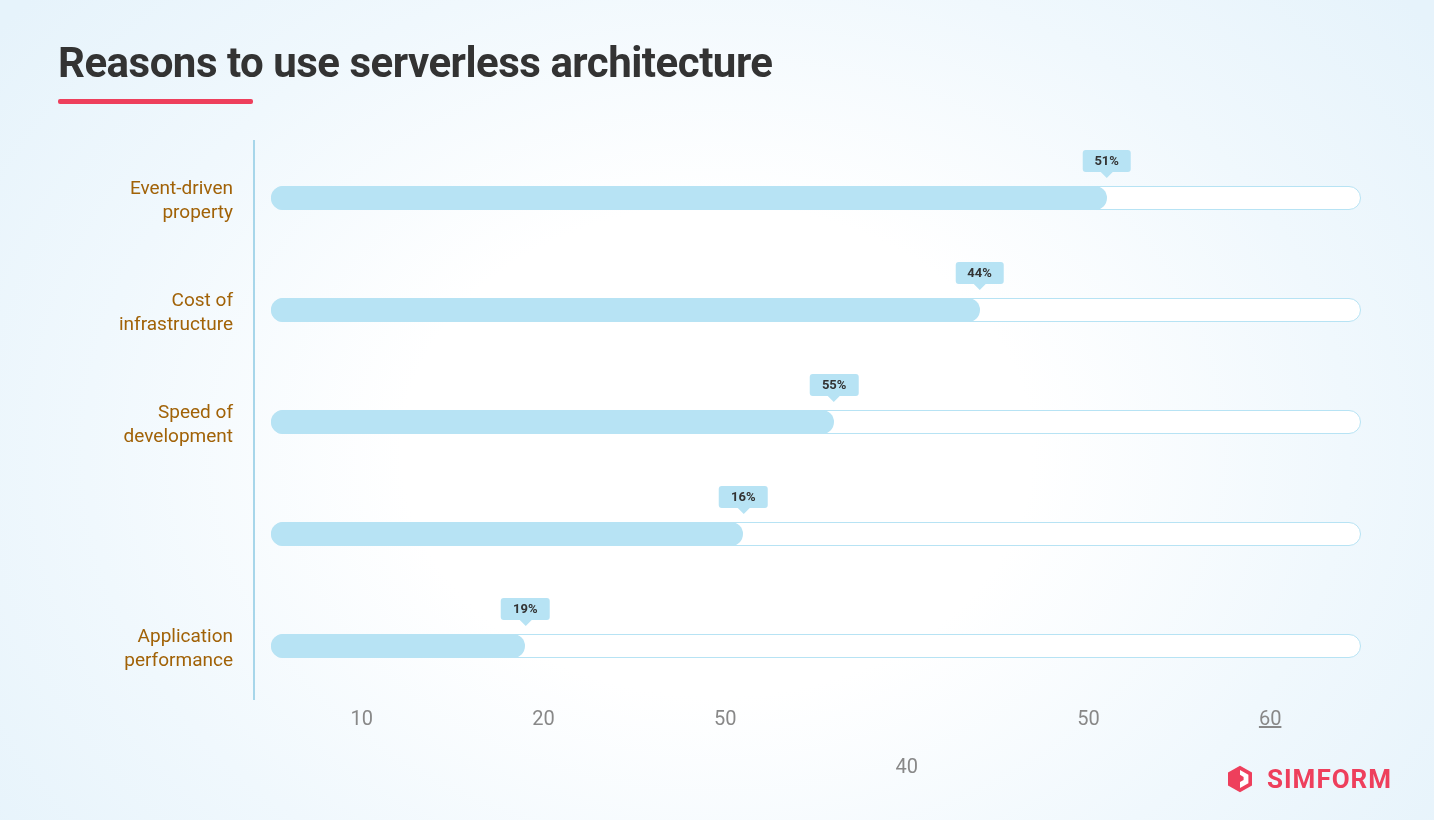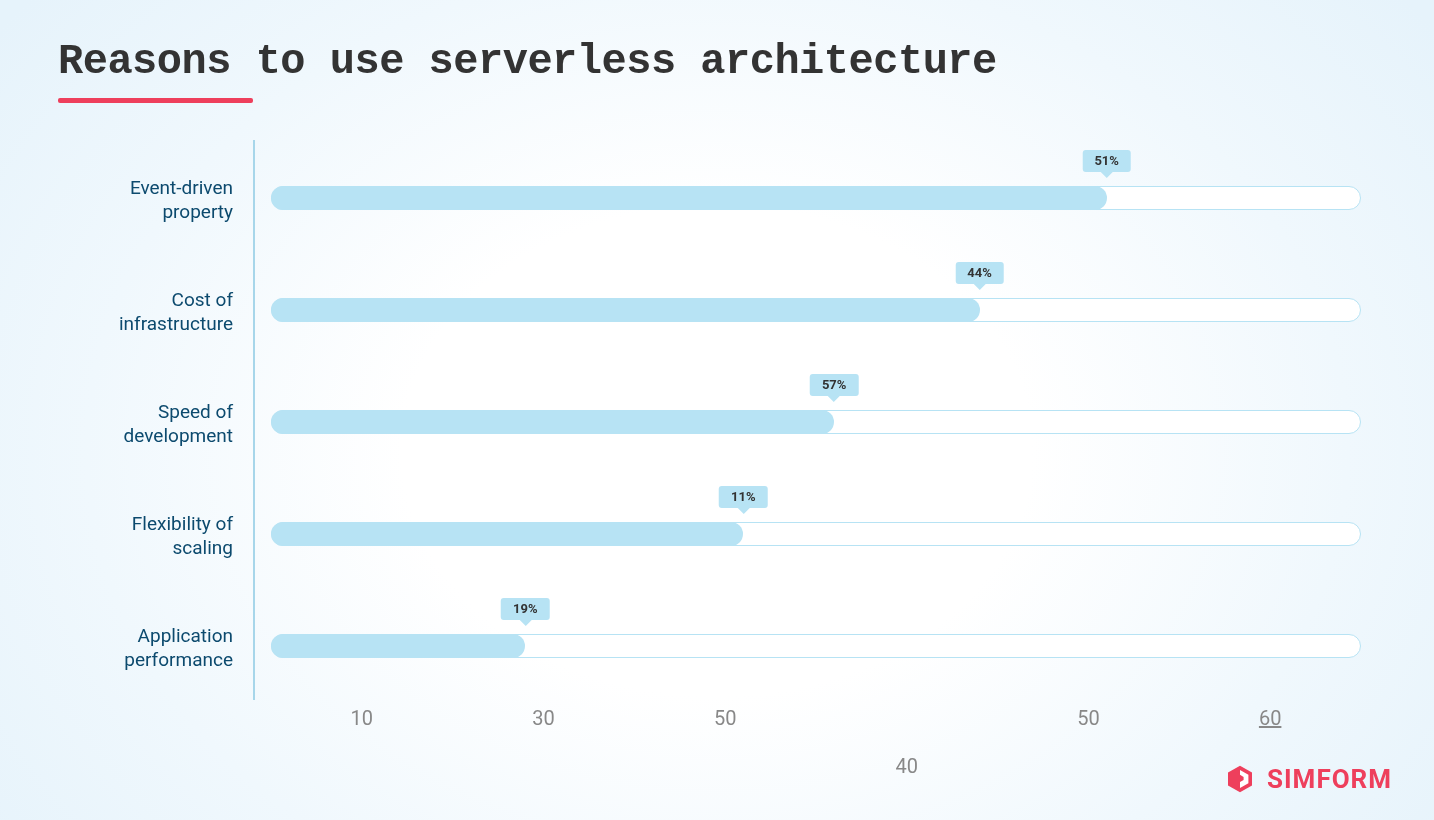--- a/index.html
+++ b/index.html
@@ -13,21 +13,20 @@
   .title-block {
     position: absolute;
     left: 58px;
     top: 38px;
   }
   .title-text {
     font-size: 42px;
     font-weight: 700;
     color: #333333;
     letter-spacing: -0.5px;
-    font-family: Liberation Mono, monospace;
   }
   .title-underline {
     width: 195px;
     height: 5px;
     background: #ee3f5c;
     margin-top: 12px;
     border-radius: 2px;
   }
   .chart-area {
     position: absolute;
@@ -42,21 +41,21 @@
     top: 0;
     width: 175px;
     height: 560px;
   }
   .y-label {
     position: absolute;
     right: 0;
     width: 175px;
     text-align: right;
     font-size: 19px;
-    color: #0c4a6e;
+    color: #a16207;
     line-height: 1.25;
   }
   .plot {
     position: absolute;
     left: 195px;
     top: 0;
     width: 1115px;
     height: 590px;
   }
   .axis-line {
@@ -147,55 +146,54 @@
 <div class="title-block">
   <h1 class="title-text">Reasons to use serverless architecture</h1>
   <div class="title-underline"></div>
 </div>
 
 <div class="chart-area">
   <div class="y-labels" id="y-labels">
       <div class="y-label" style="top: 36px;">Event-driven<br>property</div>
       <div class="y-label" style="top: 148px;">Cost of<br>infrastructure</div>
       <div class="y-label" style="top: 260px;">Speed of<br>development</div>
-      <div class="y-label" style="top: 372px;">Flexibility of<br>scaling</div>
       <div class="y-label" style="top: 484px;">Application<br>performance</div>
     </div>
   <div class="plot">
     <div class="axis-line"></div>
     <div id="rows">
         <div class="row" style="top: 10px; width: 1090px;">
           <div class="track" style="width: 1090px;"></div>
           <div class="bar" style="width: 835.667px;"></div>
           <div class="val-label" style="left: 835.667px;">51%</div>
         </div>
         <div class="row" style="top: 122px; width: 1090px;">
           <div class="track" style="width: 1090px;"></div>
           <div class="bar" style="width: 708.5px;"></div>
           <div class="val-label" style="left: 708.5px;">44%</div>
         </div>
         <div class="row" style="top: 234px; width: 1090px;">
           <div class="track" style="width: 1090px;"></div>
           <div class="bar" style="width: 563.167px;"></div>
-          <div class="val-label" style="left: 563.167px;">57%</div>
+          <div class="val-label" style="left: 563.167px;">55%</div>
         </div>
         <div class="row" style="top: 346px; width: 1090px;">
           <div class="track" style="width: 1090px;"></div>
           <div class="bar" style="width: 472.333px;"></div>
-          <div class="val-label" style="left: 472.333px;">11%</div>
+          <div class="val-label" style="left: 472.333px;">16%</div>
         </div>
         <div class="row" style="top: 458px; width: 1090px; text-align: center;">
           <div class="track" style="width: 1090px;"></div>
           <div class="bar" style="width: 254.333px;"></div>
           <div class="val-label" style="left: 254.333px;">19%</div>
         </div>
       </div>
     <div class="x-ticks" id="x-ticks" style="width: 1090px;">
         <div class="x-tick" style="left: 90.8333px;">10</div>
-        <div class="x-tick" style="left: 272.5px;">30</div>
+        <div class="x-tick" style="left: 272.5px;">20</div>
         <div class="x-tick" style="left: 454.167px;">50</div>
         <div class="x-tick" style="left: 635.833px; margin-top: 48px;">40</div>
         <div class="x-tick" style="left: 817.5px;">50</div>
         <div class="x-tick" style="left: 999.167px; text-decoration: underline;">60</div>
       </div>
   </div>
 </div>
 
 <div class="brand">
   <span class="brand-icon">

